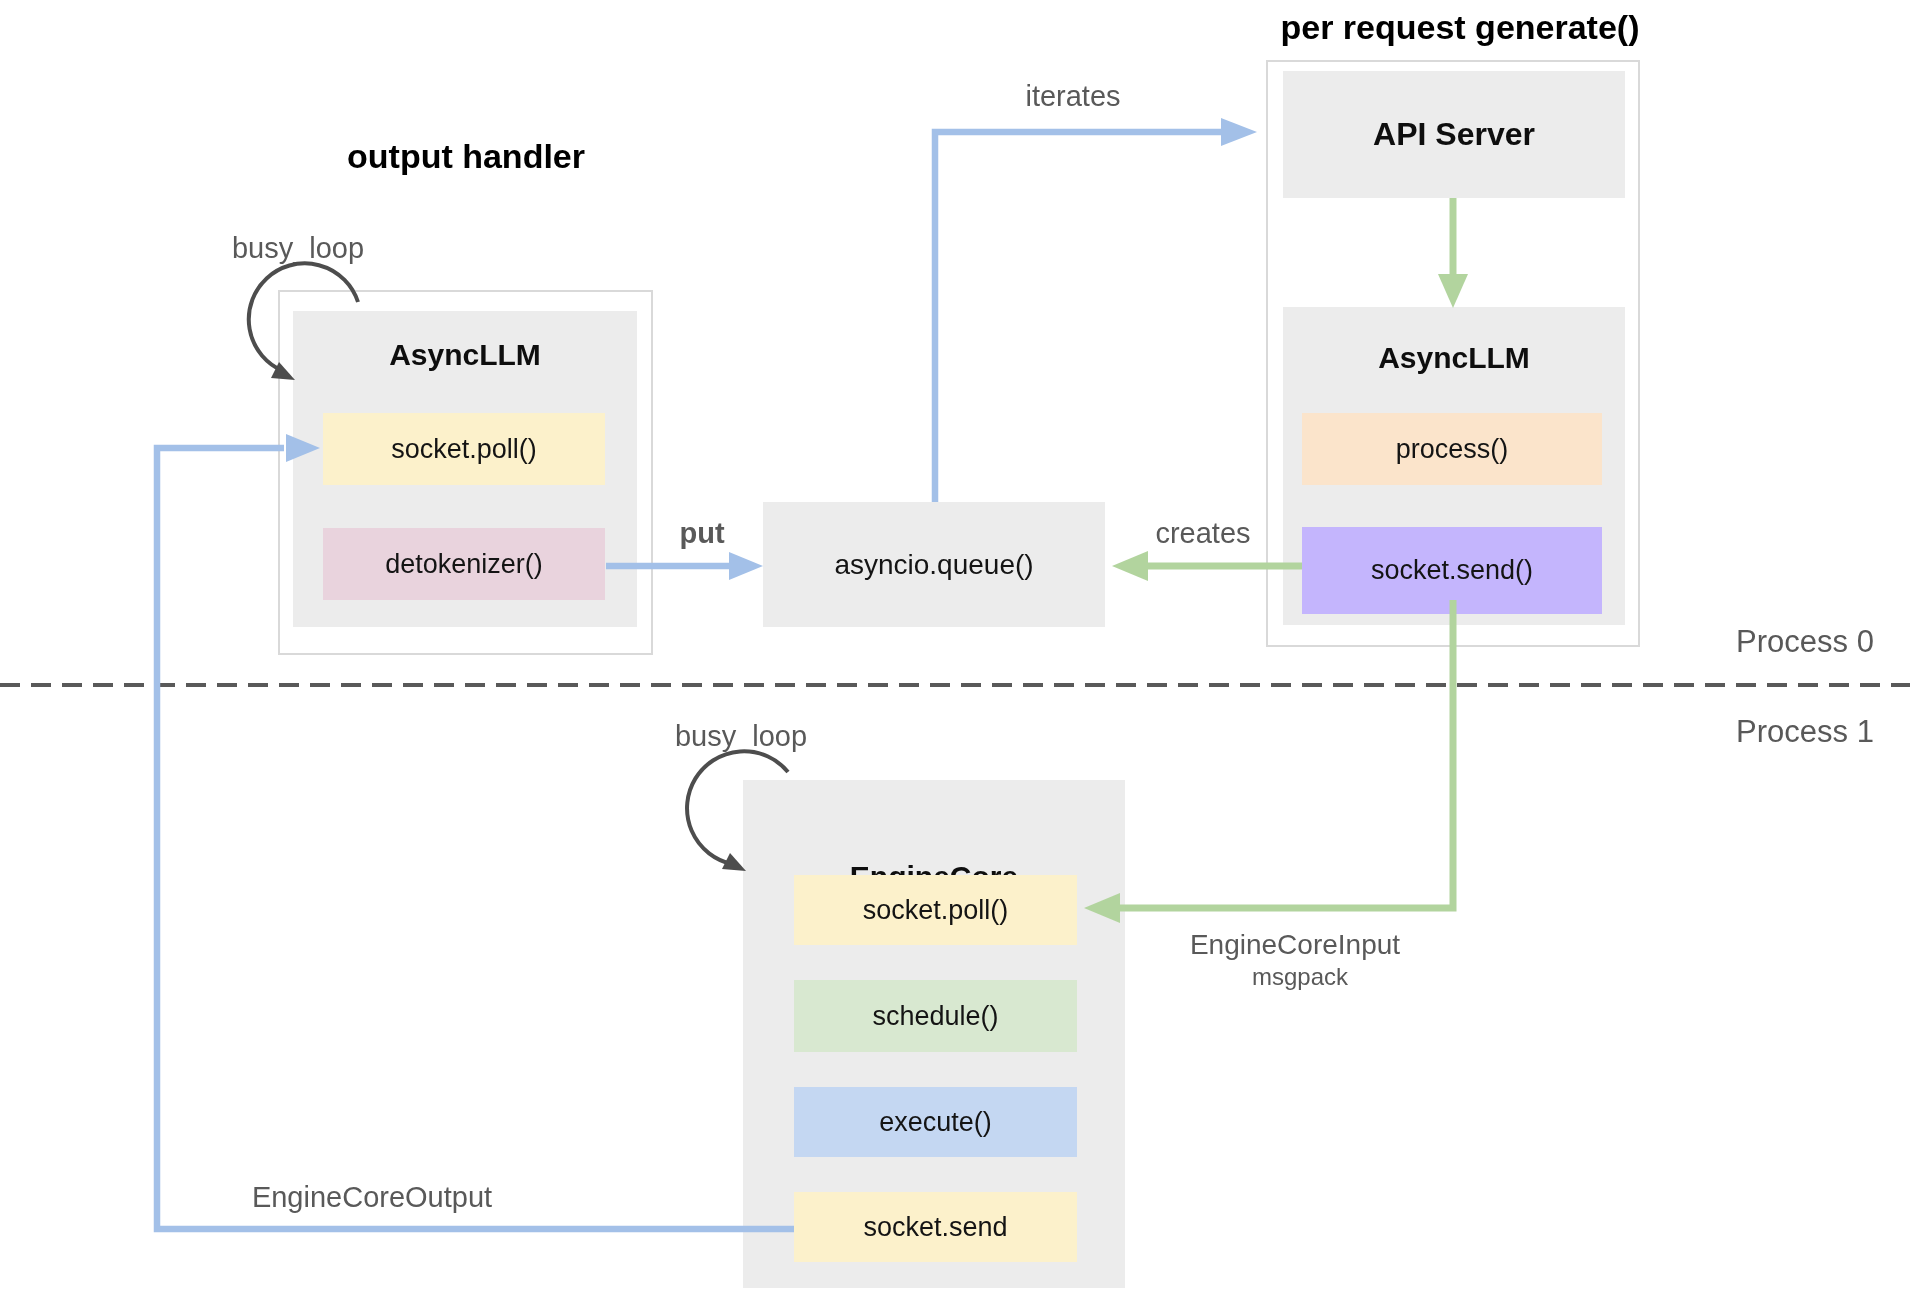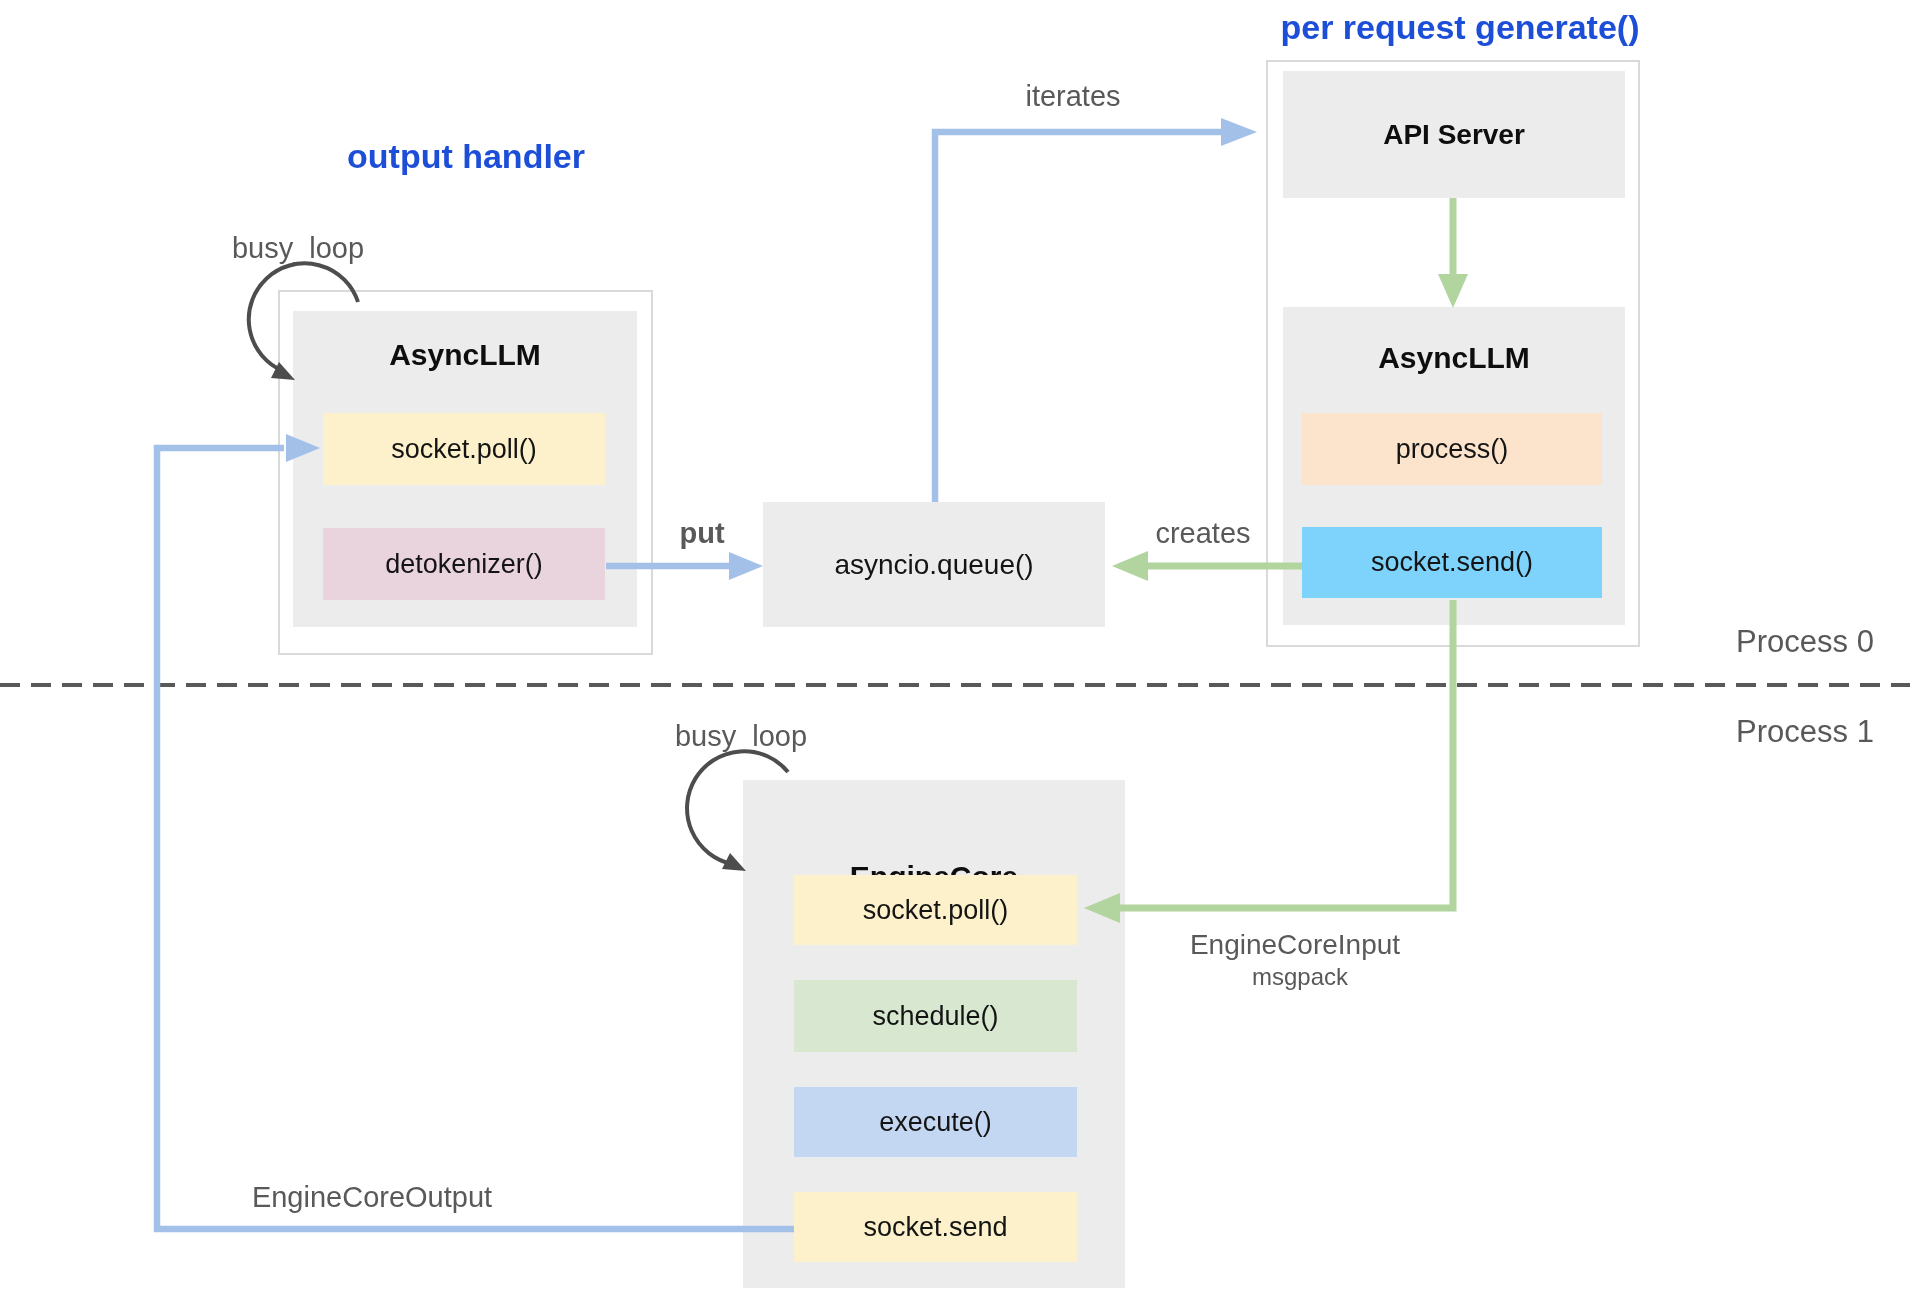--- a/index.html
+++ b/index.html
@@ -6,26 +6,26 @@
   .canvas{position:relative;width:1910px;height:1312px;background:#ffffff;overflow:hidden;
           font-family:"Liberation Sans","DejaVu Sans",sans-serif;}
   .container{position:absolute;background:#ffffff;border:2px solid #d9d9d9;box-sizing:border-box;}
   .panel{position:absolute;background:#ececec;}
   .node-title{position:absolute;font-weight:bold;color:#0e0e0e;text-align:center;font-size:30px;}
   .item{position:absolute;display:flex;align-items:center;justify-content:center;
         font-size:27px;color:#141414;}
   .flexcenter{display:flex;align-items:center;justify-content:center;}
   .dlabel{position:absolute;color:#595959;font-size:29px;white-space:nowrap;
           transform:translate(-50%,-50%);}
-  .big-title{position:absolute;color:#1d4ed8;font-size:34px;font-weight:bold;white-space:nowrap;
+  .big-title{position:absolute;color:#000000;font-size:34px;font-weight:bold;white-space:nowrap;
           transform:translate(-50%,-50%);}
   .proc-label{position:absolute;color:#595959;font-size:31px;white-space:nowrap;
           transform:translate(-50%,-50%);}
   .italic{font-size:24px;}
-  .apiserver-text{font-size:28px;font-weight:bold;color:#0e0e0e;}
+  .apiserver-text{font-size:32px;font-weight:bold;color:#0e0e0e;}
   .queue-text{font-size:28px;color:#141414;text-align:center;}
   svg.overlay{position:absolute;left:0;top:0;z-index:10;pointer-events:none;}
 </style>
 </head>
 <body>
 
 <div class="canvas">
 
   <div class="big-title" style="left:466px;top:156px;">output handler</div>
   <div class="big-title" style="left:1460px;top:27px;">per request generate()</div>
@@ -36,21 +36,21 @@
   <div class="item" style="left: 323px; top: 413px; width: 282px; height: 72px; background-color: rgb(252, 241, 203);">socket.poll()</div>
   <div class="item" style="left: 323px; top: 528px; width: 282px; height: 72px; background-color: rgb(233, 211, 221);">detokenizer()</div>
 
   <div class="container" style="left:1266px;top:60px;width:374px;height:587px;"></div>
   <div class="panel flexcenter" style="left:1283px;top:71px;width:342px;height:127px;">
     <span class="apiserver-text">API Server</span>
   </div>
   <div class="panel" style="left:1283px;top:307px;width:342px;height:318px;"></div>
   <div class="node-title" style="left:1283px;top:341px;width:342px;">AsyncLLM</div>
   <div class="item" style="left: 1302px; top: 413px; width: 300px; height: 72px; background-color: rgb(251, 228, 203);">process()</div>
-  <div class="item" style="left: 1302px; top: 527px; width: 300px; height: 71px; background-color: #7dd3fc;">socket.send()</div>
+  <div class="item" style="left: 1302px; top: 527px; width: 300px; height: 87px; background-color: #c4b5fd;">socket.send()</div>
 
   <div class="panel flexcenter" style="left:763px;top:502px;width:342px;height:125px;">
     <span class="queue-text">asyncio.queue()</span>
   </div>
 
   <div class="panel" style="left:743px;top:780px;width:382px;height:508px;"></div>
   <div class="node-title" style="left:743px;top:812px;width:382px;margin-top:48px;">EngineCore</div>
   <div class="item" style="left: 794px; top: 875px; width: 283px; height: 70px; background-color: rgb(252, 241, 203);">socket.poll()</div>
   <div class="item" style="left: 794px; top: 980px; width: 283px; height: 72px; background-color: rgb(216, 232, 208);">schedule()</div>
   <div class="item" style="left: 794px; top: 1087px; width: 283px; height: 70px; background-color: rgb(196, 215, 242);">execute()</div>

